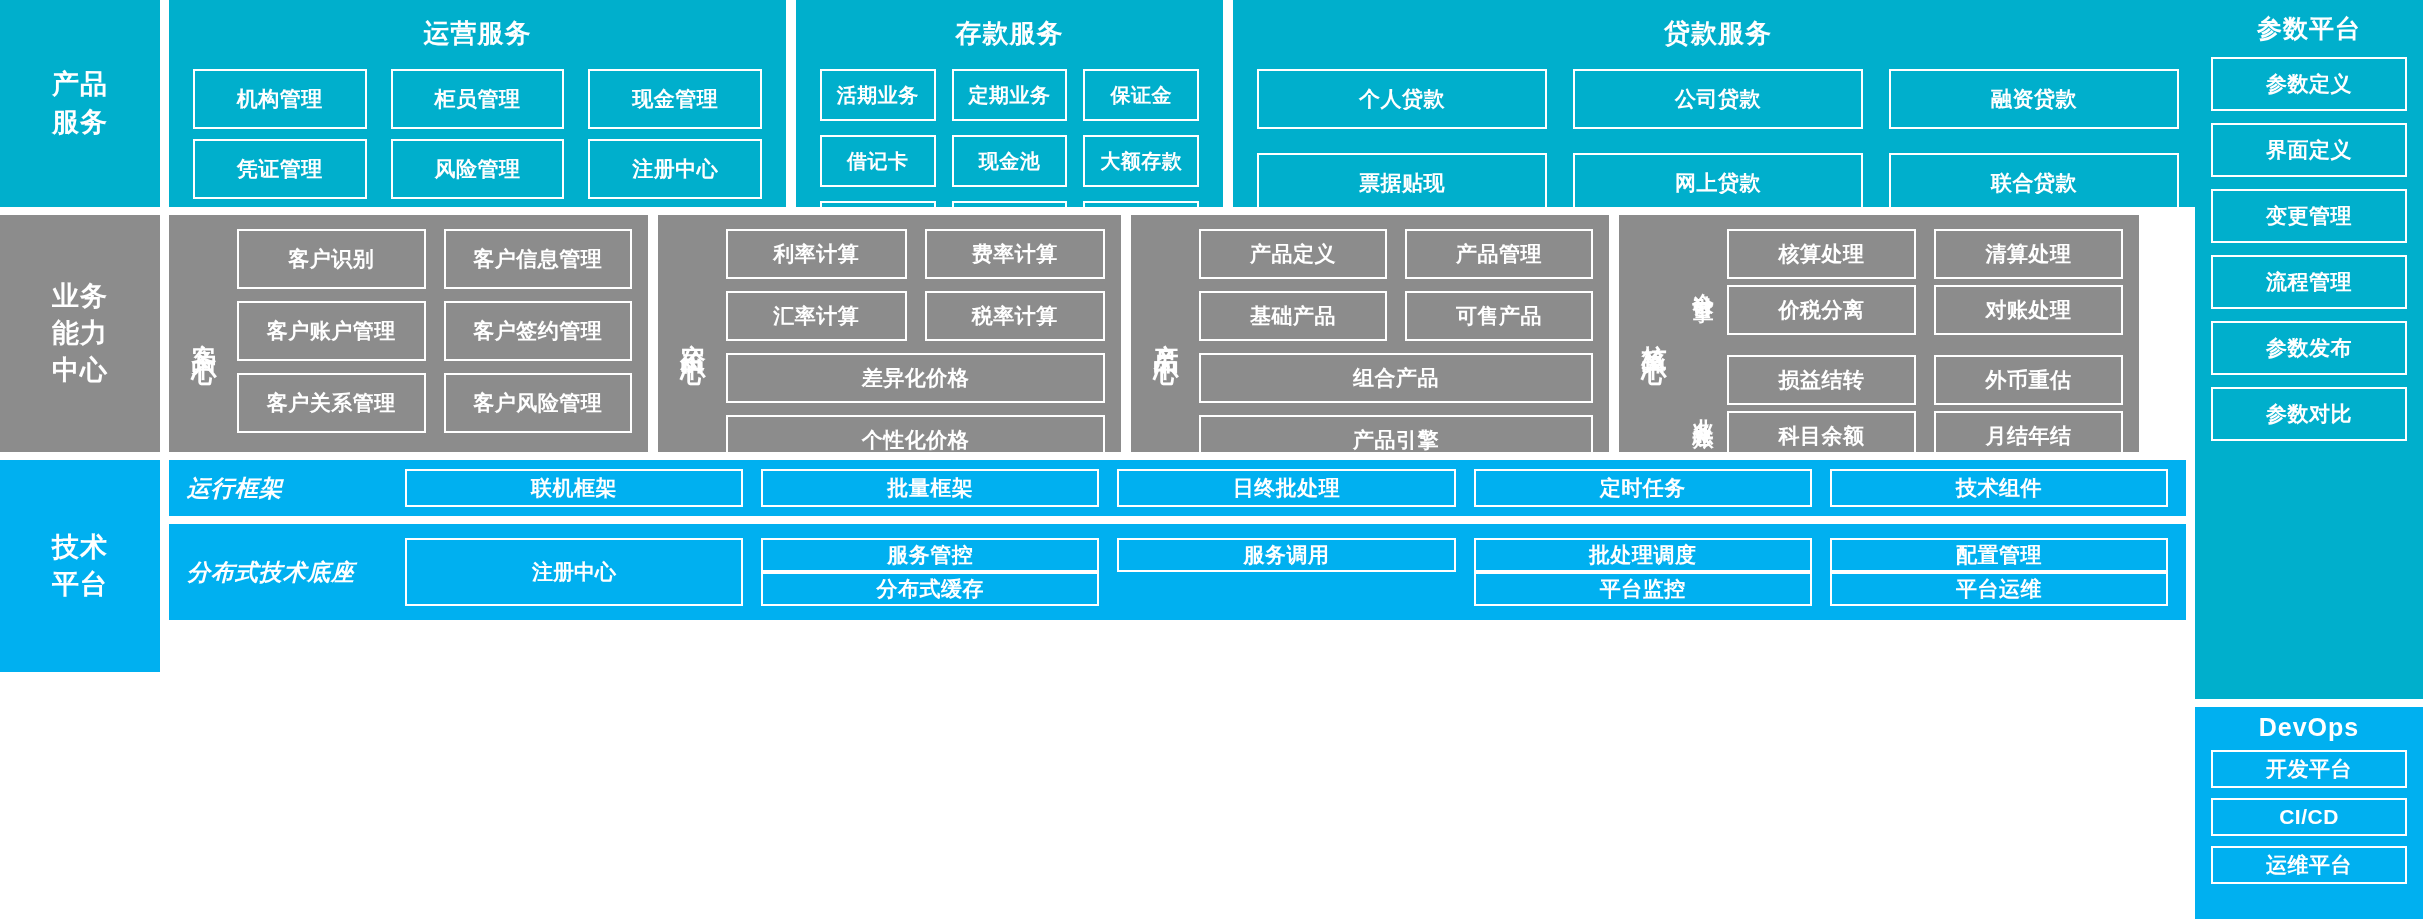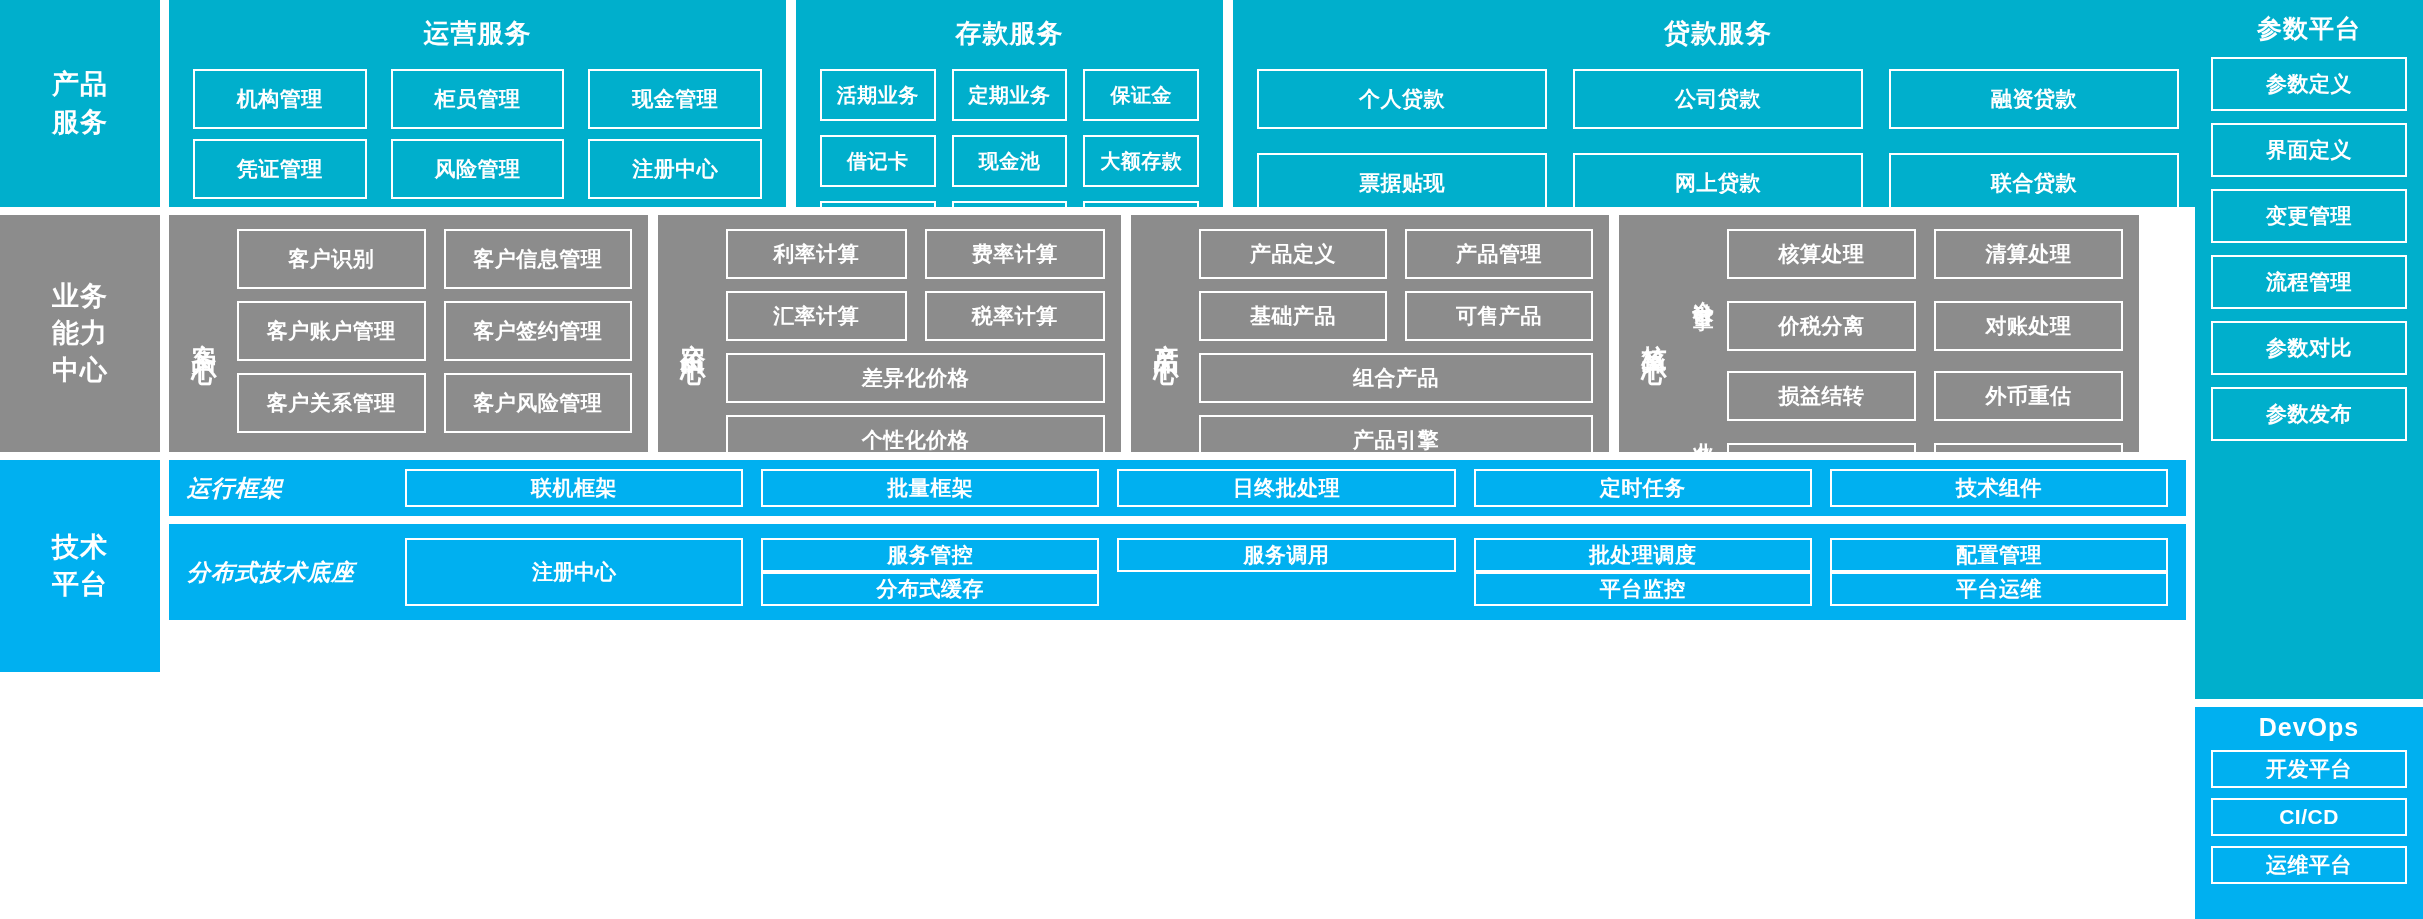--- a/index.html
+++ b/index.html
@@ -91,21 +91,21 @@
   .c-price{flex:0 0 auto;width:463px;}
   .c-price .cell-g{height:50px;}
   .c-prod{flex:0 0 auto;width:478px;}
   .c-prod .cell-g{height:50px;}
   .c-acct{flex:0 0 auto;width:520px;}
   .c-acct .cell-g{height:50px;}
 
   .acct-wrap{flex:1 1 auto;display:flex;flex-direction:column;gap:20px;min-width:0;}
   .acct-sub{display:flex;align-items:stretch;min-width:0;}
   .acct-sub .vlabel{width:32px;}
-  .acct-grid{flex:1 1 auto;display:grid;grid-template-columns:1fr 1fr;gap:22px 18px;}
+  .acct-grid{flex:1 1 auto;display:grid;grid-template-columns:1fr 1fr;gap:6px 18px;}
 
   
   .techband{display:flex;align-items:stretch;}
   .tech-mid{flex:1 1 auto;display:flex;flex-direction:column;gap:8px;margin-left:9px;min-width:0;}
   .techrow{
     background:#00B0F0;
     display:flex;align-items:center;
     padding:10px 18px;box-sizing:border-box;min-width:0;
   }
   .techrow.r1{height:56px;}
@@ -347,22 +347,22 @@
   </div>
 
   <div style="position:absolute;top:0;right:0;width:228px;height:919px;display:flex;flex-direction:column;">
 
     <div class="panel panel-params" style="height:699px;">
       <div class="panel-title">参数平台</div>
       <div class="cell">参数定义</div>
       <div class="cell">界面定义</div>
       <div class="cell">变更管理</div>
       <div class="cell">流程管理</div>
+      <div class="cell">参数发布</div>
       <div class="cell">参数对比</div>
-      <div class="cell">参数发布</div>
     </div>
 
     <div style="height:8px;"></div>
 
     <div class="panel panel-devops">
       <div class="panel-title">DevOps</div>
       <div class="cell">开发平台</div>
       <div class="cell">CI/CD</div>
       <div class="cell">运维平台</div>
     </div>

